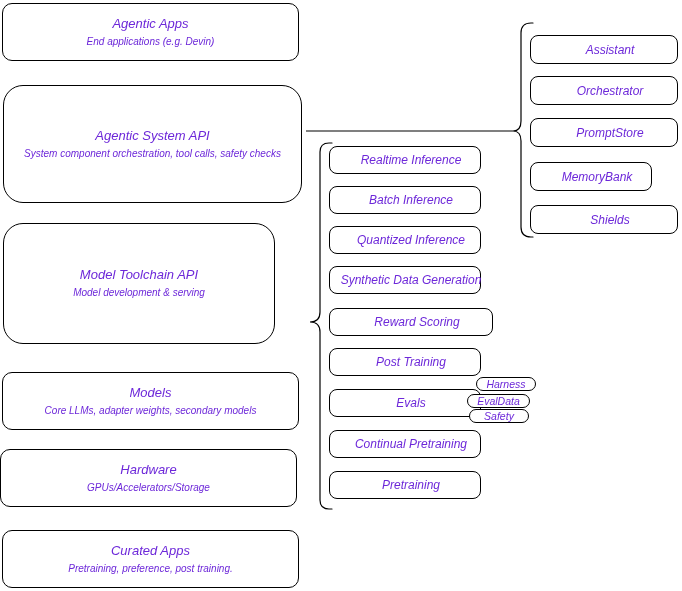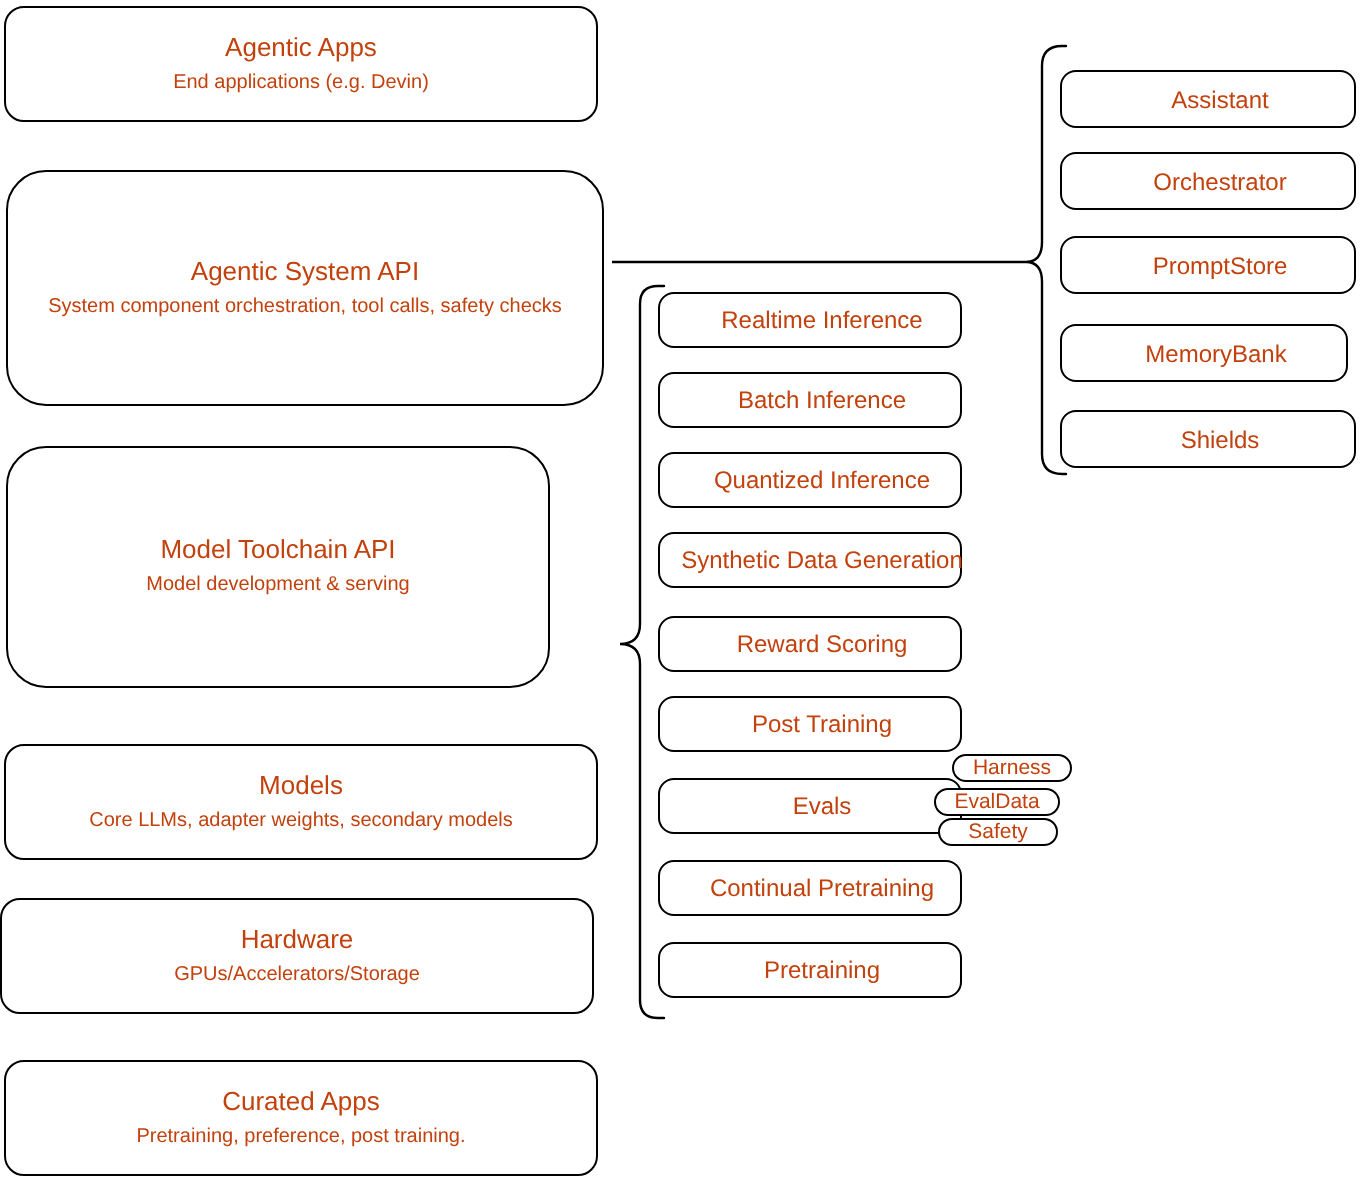--- a/index.html
+++ b/index.html
@@ -2,22 +2,23 @@
 <html><head>
 <meta charset="utf-8">
 <style>
   html, body { margin: 0; padding: 0; background: #ffffff; }
   .canvas {
     position: relative;
     width: 682px;
     height: 591px;
     background: #ffffff;
     font-family: "Liberation Sans", sans-serif;
-    color: #c2410c;
+    color: #6d28d9;
     overflow: hidden;
+    font-style: italic;
   }
   svg.links {
     position: absolute;
     left: 0; top: 0;
     width: 682px; height: 591px;
     z-index: 1;
   }
   .node {
     position: absolute;
     box-sizing: border-box;
@@ -103,29 +104,29 @@
 
   <div class="node" style="left:2px; top:530px; width:297px; height:58px; border-radius:10px;">
     <div class="t">Curated Apps</div>
     <div class="s">Pretraining, preference, post training.</div>
   </div>
 
   <div class="mini" style="left:329px; top:146px; width:152px; height:28px;">Realtime Inference</div>
   <div class="mini" style="left:329px; top:186px; width:152px; height:28px;">Batch Inference</div>
   <div class="mini" style="left:329px; top:226px; width:152px; height:28px;">Quantized Inference</div>
   <div class="mini" style="left:329px; top:266px; width:152px; height:28px;">Synthetic Data Generation</div>
-  <div class="mini" style="left:329px; top:308px; width:152px; height:28px;">Reward Scoring</div>
+  <div class="mini" style="left:329px; top:308px; width:164px; height:28px;">Reward Scoring</div>
   <div class="mini" style="left:329px; top:389px; width:152px; height:28px;">Evals</div>
   <div class="mini" style="left:329px; top:348px; width:152px; height:28px;">Post Training</div>
   <div class="mini" style="left:329px; top:430px; width:152px; height:28px;">Continual Pretraining</div>
   <div class="mini" style="left:329px; top:471px; width:152px; height:28px;">Pretraining</div>
 
   <div class="pill" style="left:476px; top:377px; width:60px; height:14px;">Harness</div>
   <div class="pill" style="left:467px; top:394px; width:63px; height:14px;">EvalData</div>
   <div class="pill" style="left:469px; top:409px; width:60px; height:14px;">Safety</div>
 
   <div class="mini" style="left:530px; top:35px; width:148px; height:29px;">Assistant</div>
   <div class="mini" style="left:530px; top:76px; width:148px; height:29px;">Orchestrator</div>
   <div class="mini" style="left:530px; top:118px; width:148px; height:29px;">PromptStore</div>
-  <div class="mini" style="left:530px; top:162px; width:144px; height:29px;">MemoryBank</div>
+  <div class="mini" style="left:530px; top:162px; width:122px; height:29px;">MemoryBank</div>
   <div class="mini" style="left:530px; top:205px; width:148px; height:29px;">Shields</div>
 
 </div>
 
 </body></html>

